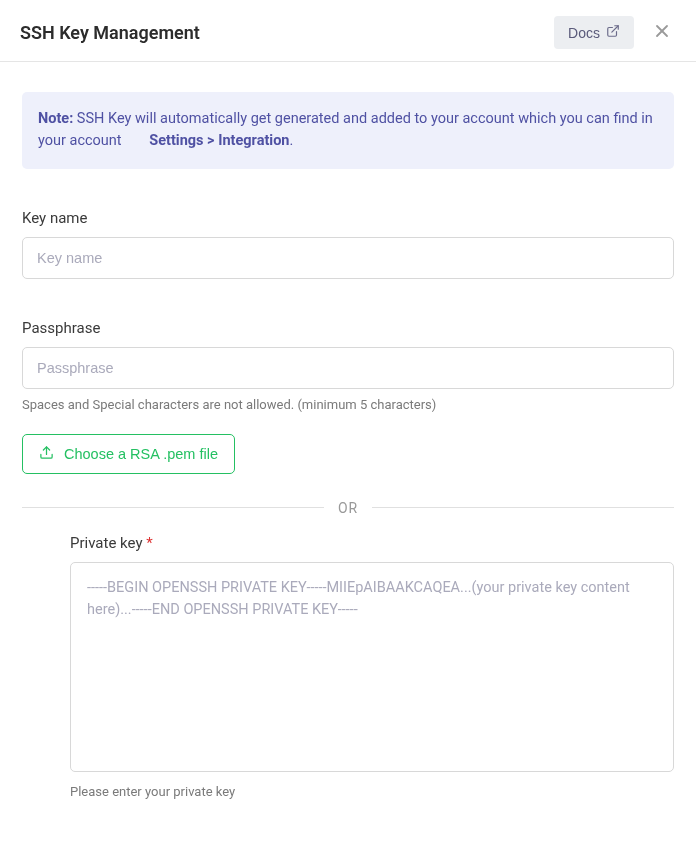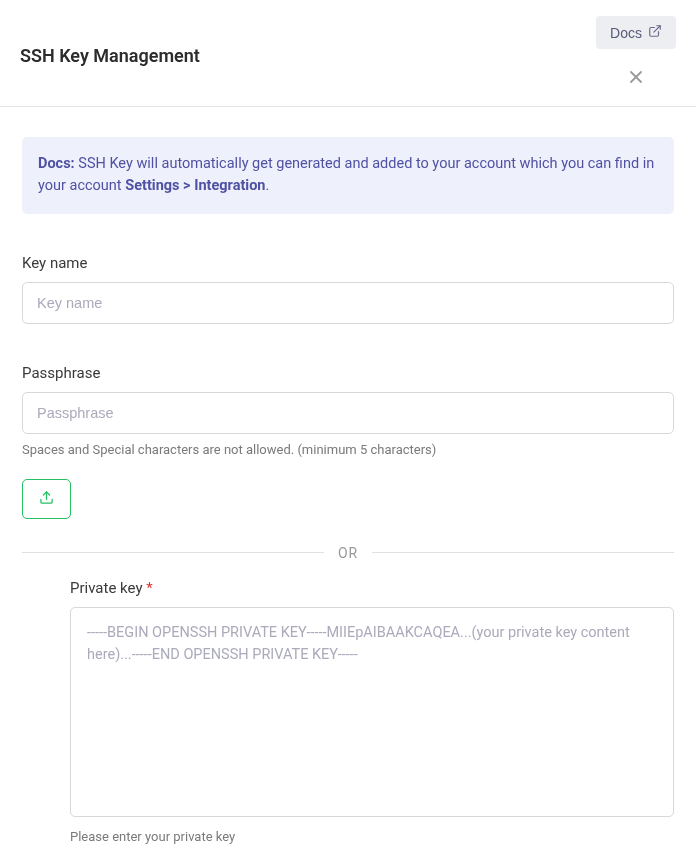--- a/index.html
+++ b/index.html
@@ -1,25 +1,25 @@
 <!DOCTYPE html>
 <html><head>
   <meta charset="utf-8">
   <style>
     * { box-sizing: border-box; margin: 0; padding: 0; }
     body { font-family: -apple-system, BlinkMacSystemFont, "Segoe UI", Roboto, Arial, sans-serif; color: #2d2d2d; background: #fff; width: 696px; }
     .header { display: flex; align-items: center; justify-content: space-between; padding: 16px 20px 12px 20px; border-bottom: 1px solid #e5e5e5; }
     .title { font-size: 18px; font-weight: 600; color: #2c2c2c; }
-    .header-actions { display: flex; align-items: center; gap: 14px; flex-direction: column; }
+    .header-actions { display: flex; align-items: center; gap: 14px; }
     .docs-btn { background: #eceef1; border: none; padding: 8px 14px; border-radius: 4px; cursor: pointer; color: #5a5a7a; font-size: 14px; display: flex; align-items: center; gap: 6px; }
     .close-btn { background: none; border: none; cursor: pointer; padding: 4px; color: #888; display: flex; }
     .content { padding: 30px 22px 20px; }
     .note-box { background: #eef0fb; border-radius: 5px; padding: 16px 16px; color: #4f51a3; font-size: 14.5px; line-height: 1.55; }
     .note-box .note-label { font-weight: 700; }
-    .note-box .settings-path { font-weight: 700; }
+    .note-box .settings-path { font-weight: 700; margin-left: 24px; }
     .field { margin-top: 40px; }
     .field-label { font-size: 15px; color: #3a3a3a; display: block; margin-bottom: 10px; }
     .req { color: #d33; }
     .text-input { width: 100%; border: 1px solid #d8d8d8; border-radius: 5px; padding: 12px 14px; font-size: 14.5px; color: #333; outline: none; }
     .text-input::placeholder { color: #aab; }
     .help-text { font-size: 13px; color: #7a7a7a; margin-top: 8px; }
     .toggle-row { display: flex; align-items: center; gap: 16px; margin-top: 30px; }
     .toggle { width: 52px; height: 26px; background: #24c062; border-radius: 26px; position: relative; cursor: pointer; }
     .toggle-knob { width: 20px; height: 20px; background: #fff; border-radius: 50%; position: absolute; top: 3px; right: 3px; box-shadow: 0 1px 3px rgba(0,0,0,0.25); }
     .toggle-label { font-size: 15px; color: #2c2c2c; }
@@ -53,21 +53,21 @@
             <line x1="6" y1="6" x2="18" y2="18"></line>
           </svg>
       </span>
     </button>
   </div>
 </div>
 
 <div class="content">
 
   <div class="note-box">
-    <span class="note-label">Docs:</span><span> SSH Key will automatically get generated and added to your account which you can find in your account </span><span class="settings-path">Settings &gt; Integration</span><span>.</span>
+    <span class="note-label">Note:</span><span> SSH Key will automatically get generated and added to your account which you can find in your account </span><span class="settings-path">Settings &gt; Integration</span><span>.</span>
   </div>
 
   <div class="field">
     <label class="field-label">Key name</label>
     <input type="text" class="text-input" placeholder="Key name" style="">
   </div>
 
   <div class="field">
     <label class="field-label">Passphrase</label>
     <input type="text" class="text-input" placeholder="Passphrase" style="">
@@ -76,20 +76,21 @@
 
 
   <button class="choose-btn">
     <span>
       <svg width="15" height="15" viewBox="0 0 24 24" fill="none" stroke="#24c062" stroke-width="2" stroke-linecap="round" stroke-linejoin="round">
           <path d="M21 15v4a2 2 0 0 1-2 2H5a2 2 0 0 1-2-2v-4"></path>
           <polyline points="17 8 12 3 7 8"></polyline>
           <line x1="12" y1="3" x2="12" y2="15"></line>
         </svg>
     </span>
+    <span>Choose a RSA .pem file</span>
   </button>
 
   <div class="divider">
     <div class="divider-line"></div>
     <div class="divider-text">OR</div>
     <div class="divider-line"></div>
   </div>
 
   <div class="field" style="margin-top:10px;margin-left:48px;">
     <label class="field-label"><span>Private key </span><span class="req">*</span></label>

